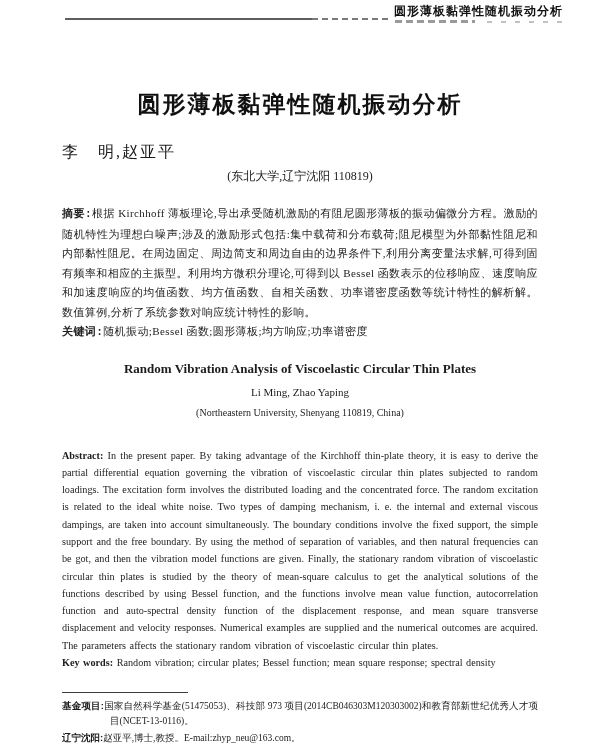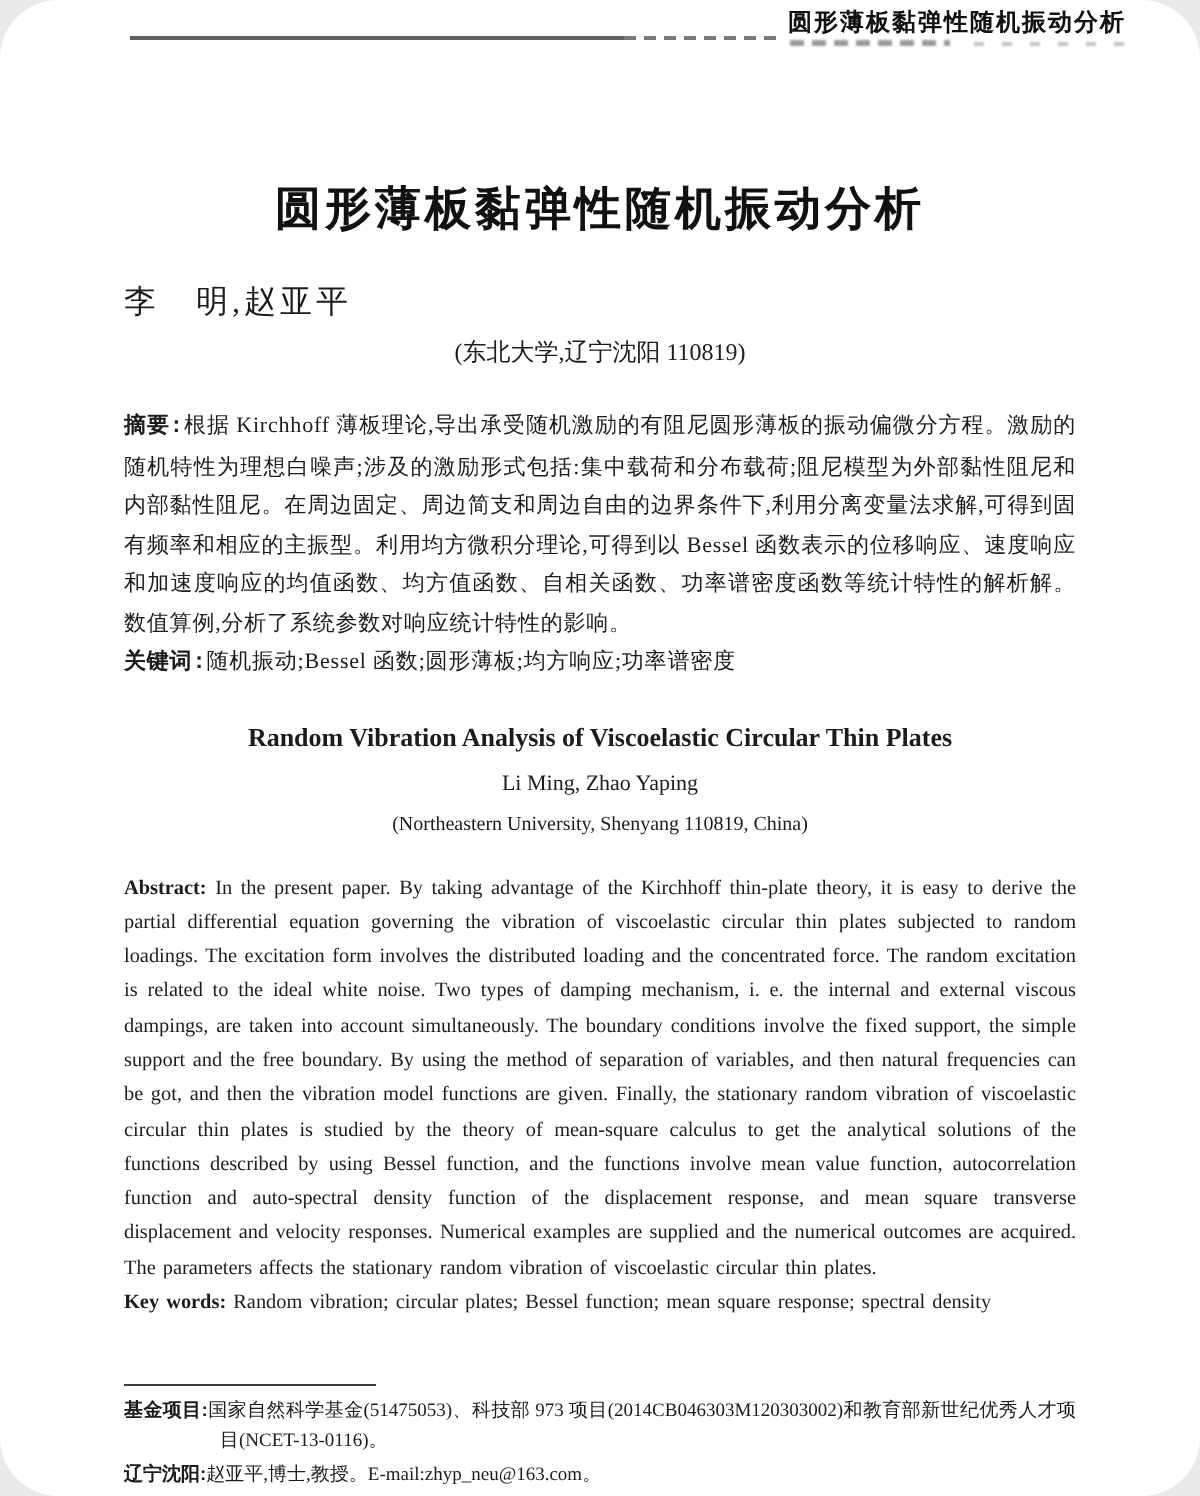--- a/index.html
+++ b/index.html
@@ -5,21 +5,20 @@
   html, body { margin: 0; padding: 0; background: #e8e8e8; }
   .page {
     position: relative;
     width: 600px;
     height: 748px;
     margin: 0 auto;
     background: #ffffff;
     font-family: "Liberation Serif", serif;
     color: #1c1c1c;
     overflow: hidden;
-    border-radius: 29px;
   }
 
   
   .running-head {
     position: absolute;
     top: 3px;
     left: 394px;
     font-family: "Liberation Sans", sans-serif;
     font-size: 12px;
     font-weight: bold;
@@ -109,21 +108,21 @@
     text-align: center;
   }
   .affil-en {
     margin-top: 7px;
     font-size: 10px;
     line-height: 13px;
     text-align: center;
   }
 
   .abstract-en {
-    margin: 17px 0 0 0;
+    margin: 28px 0 0 0;
     font-size: 10.2px;
     line-height: 17.3px;
     text-align: justify;
     word-spacing: 1px;
   }
   .keywords-en {
     margin: 0;
     font-size: 10.2px;
     line-height: 17.3px;
     word-spacing: 1px;

